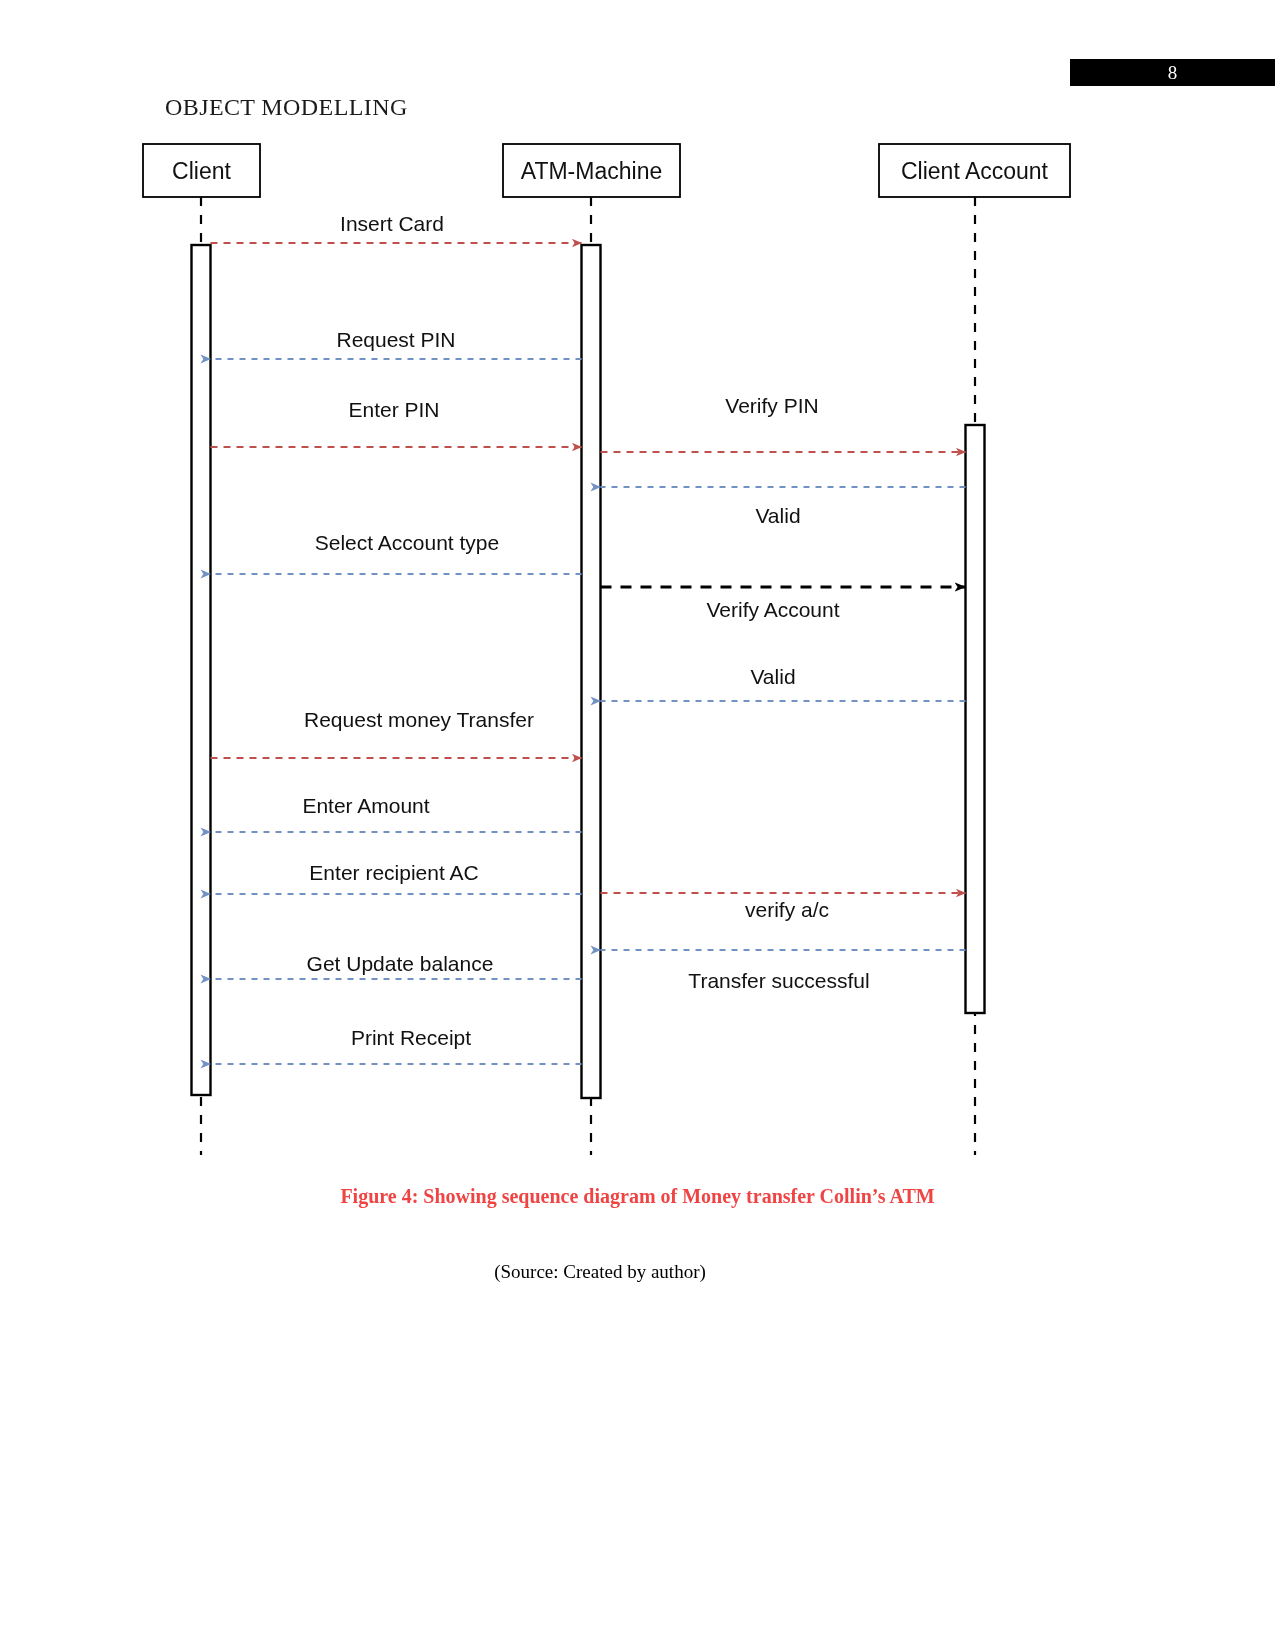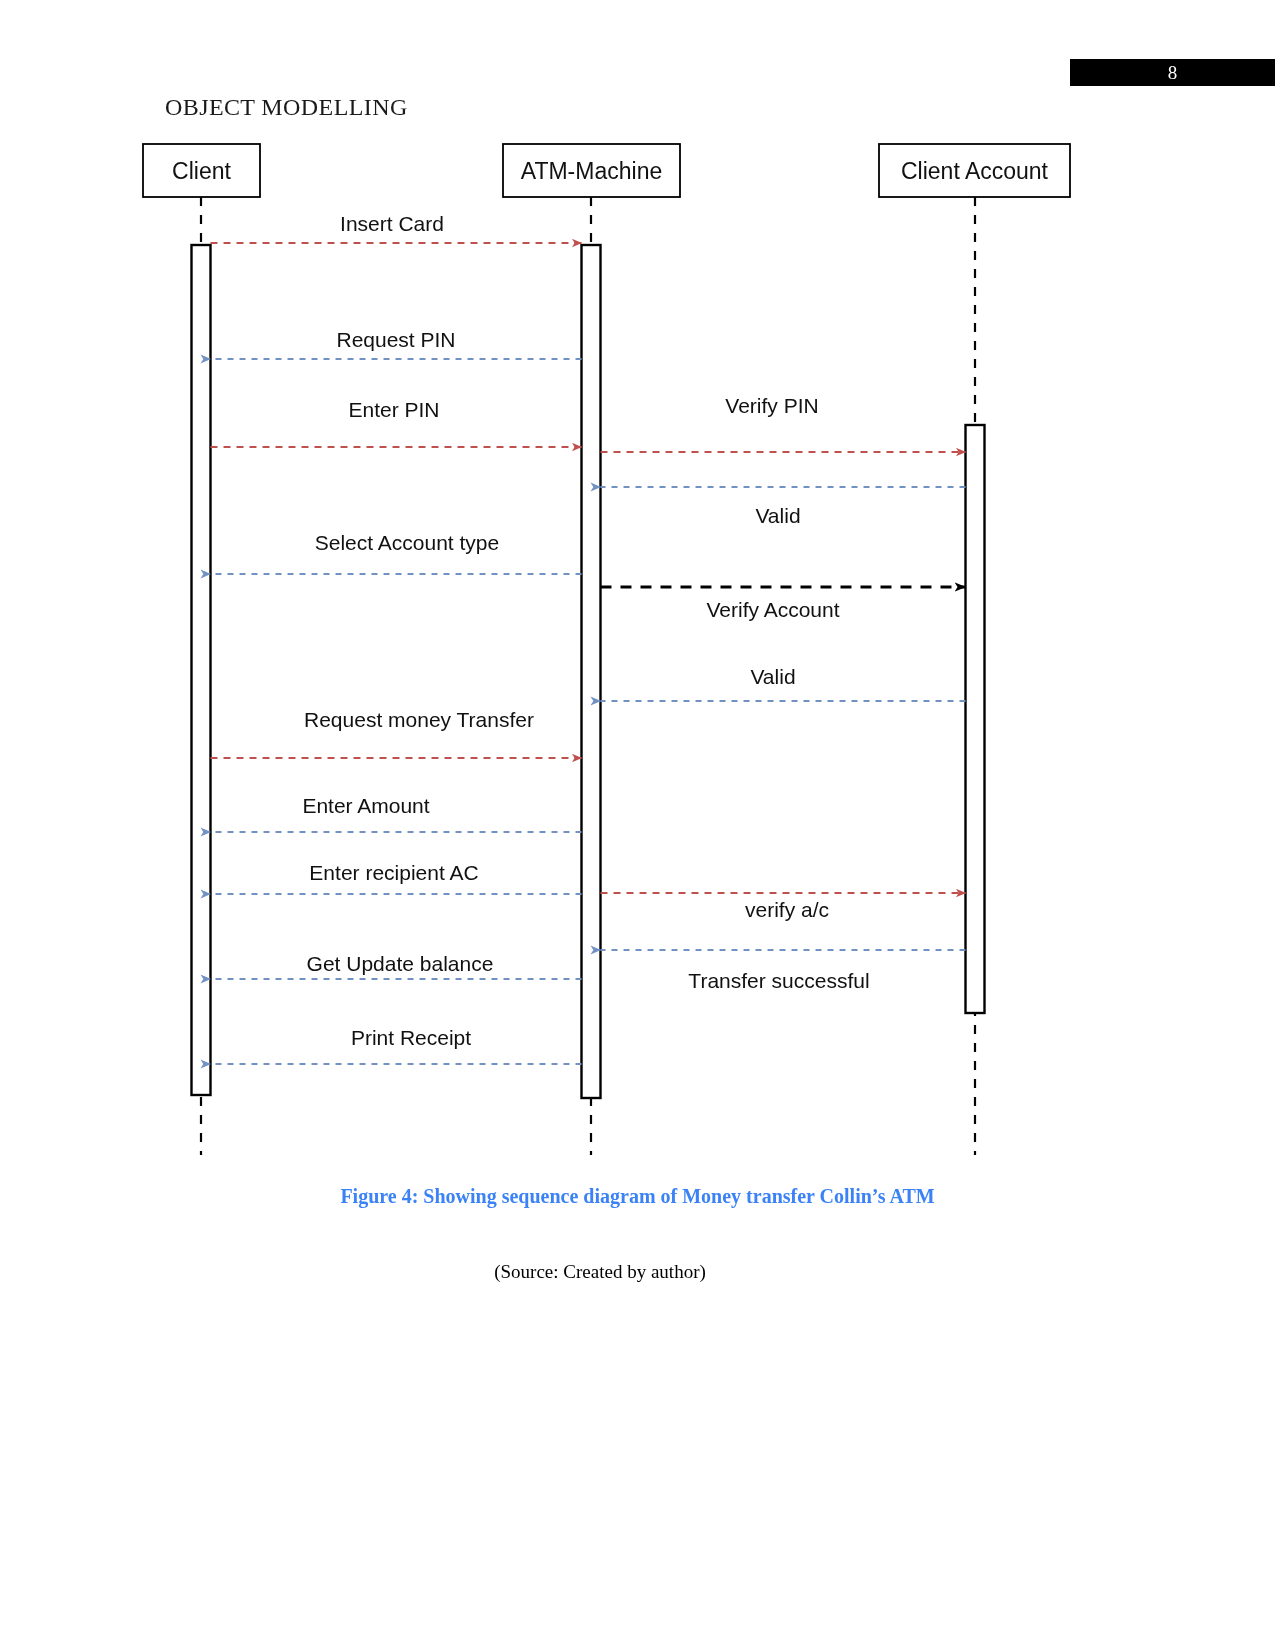--- a/index.html
+++ b/index.html
@@ -31,21 +31,21 @@
   }
 
   
   #diagram { position:absolute; left:0; top:0; }
 
   
   .fig-caption {
     position:absolute; left:0; top:1185px; width:1275px;
     text-align:center;
     font-family:"Liberation Serif", serif;
-    font-weight:bold; font-size:20px; color:#3b82f6;
+    font-weight:bold; font-size:20px; color:#ef4444;
   }
   .fig-source {
     position:absolute; left:0; top:1261px; width:1200px;
     text-align:center;
     font-family:"Liberation Serif", serif;
     font-size:19px; color:#000;
   }
 
   
   .lbl {

